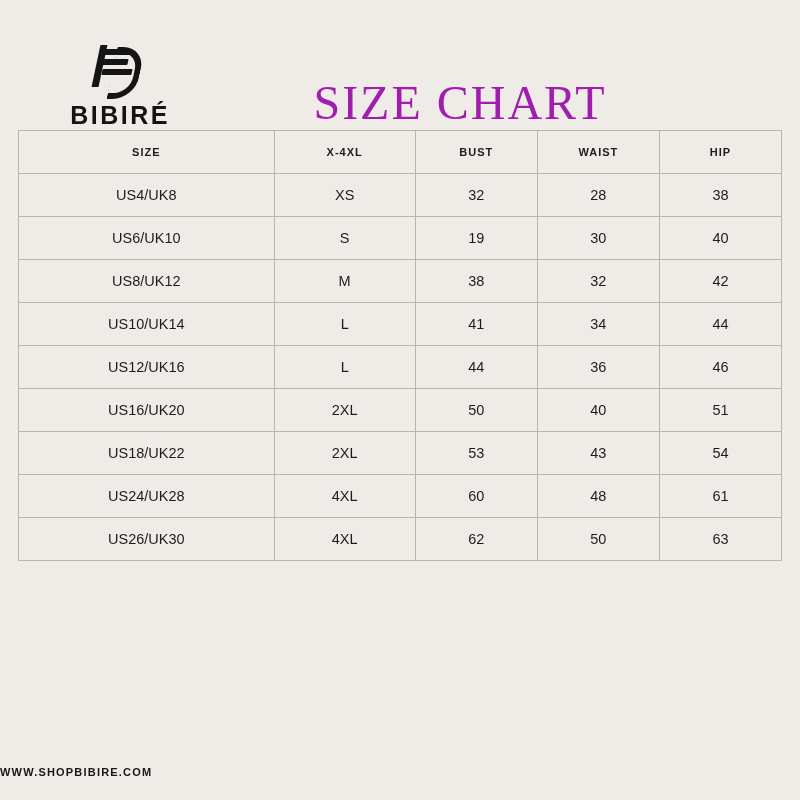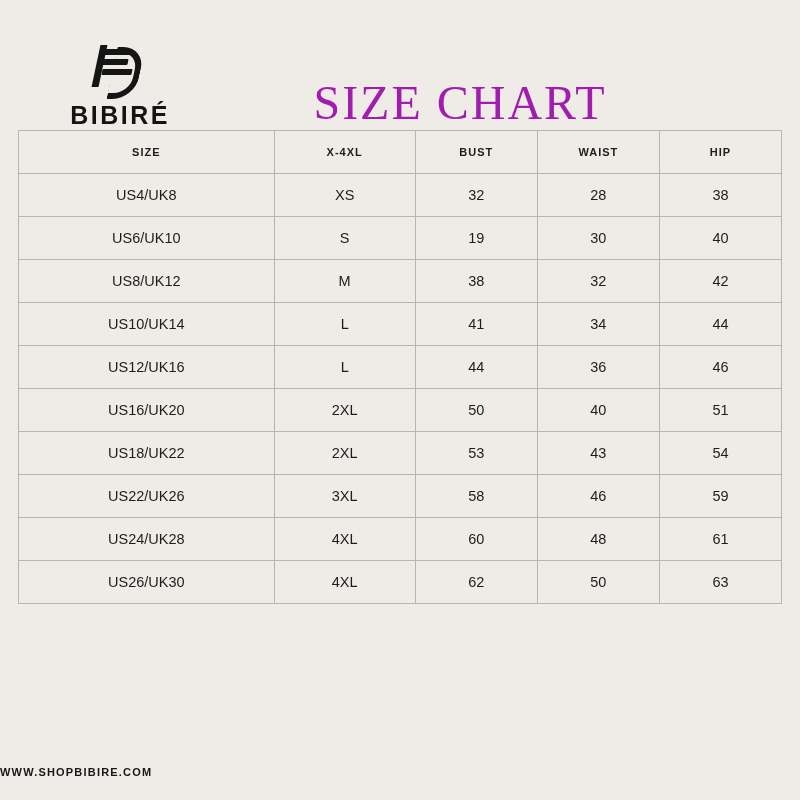--- a/index.html
+++ b/index.html
@@ -224,27 +224,20 @@
           <td>51</td>
         </tr>
         <tr>
           <td>US18/UK22</td>
           <td>2XL</td>
           <td>53</td>
           <td>43</td>
           <td>54</td>
         </tr>
         <tr>
-          <td>US22/UK26</td>
-          <td>3XL</td>
-          <td>58</td>
-          <td>46</td>
-          <td>59</td>
-        </tr>
-        <tr>
           <td>US24/UK28</td>
           <td>4XL</td>
           <td>60</td>
           <td>48</td>
           <td>61</td>
         </tr>
         <tr>
           <td>US26/UK30</td>
           <td>4XL</td>
           <td>62</td>

